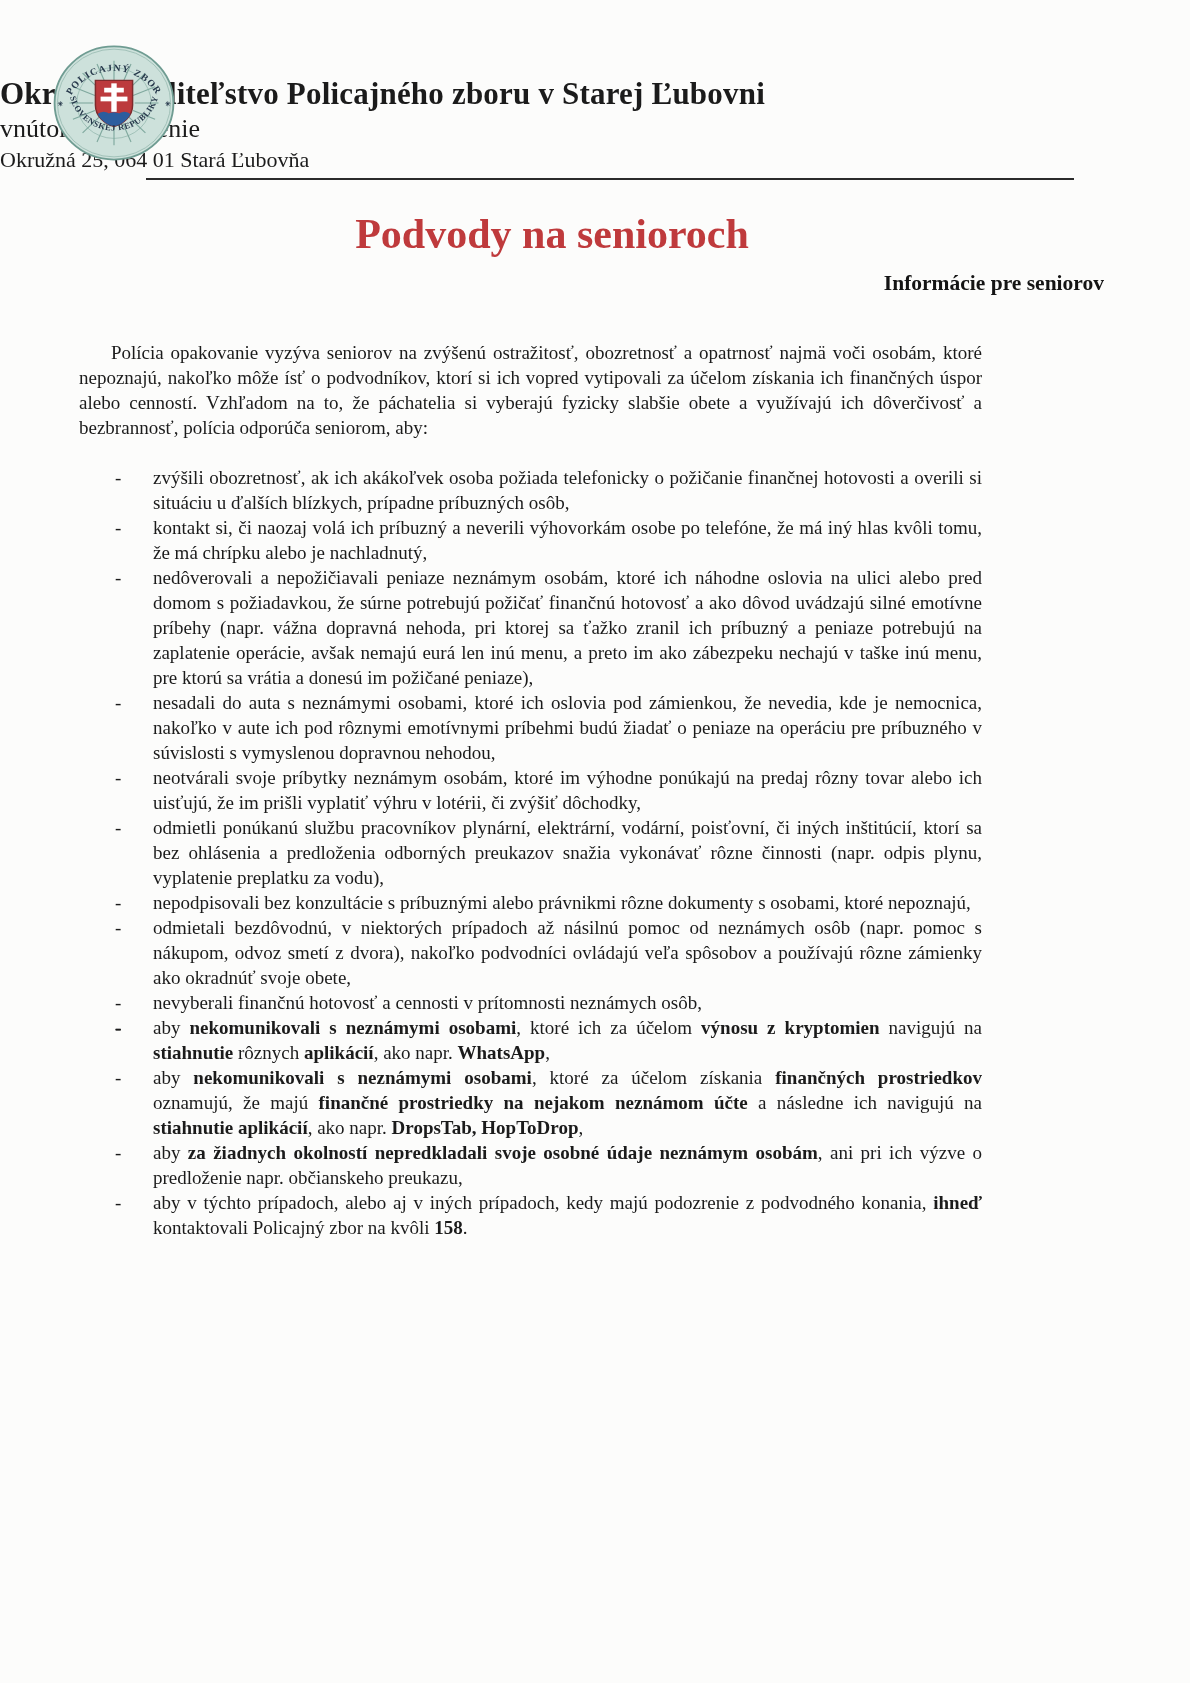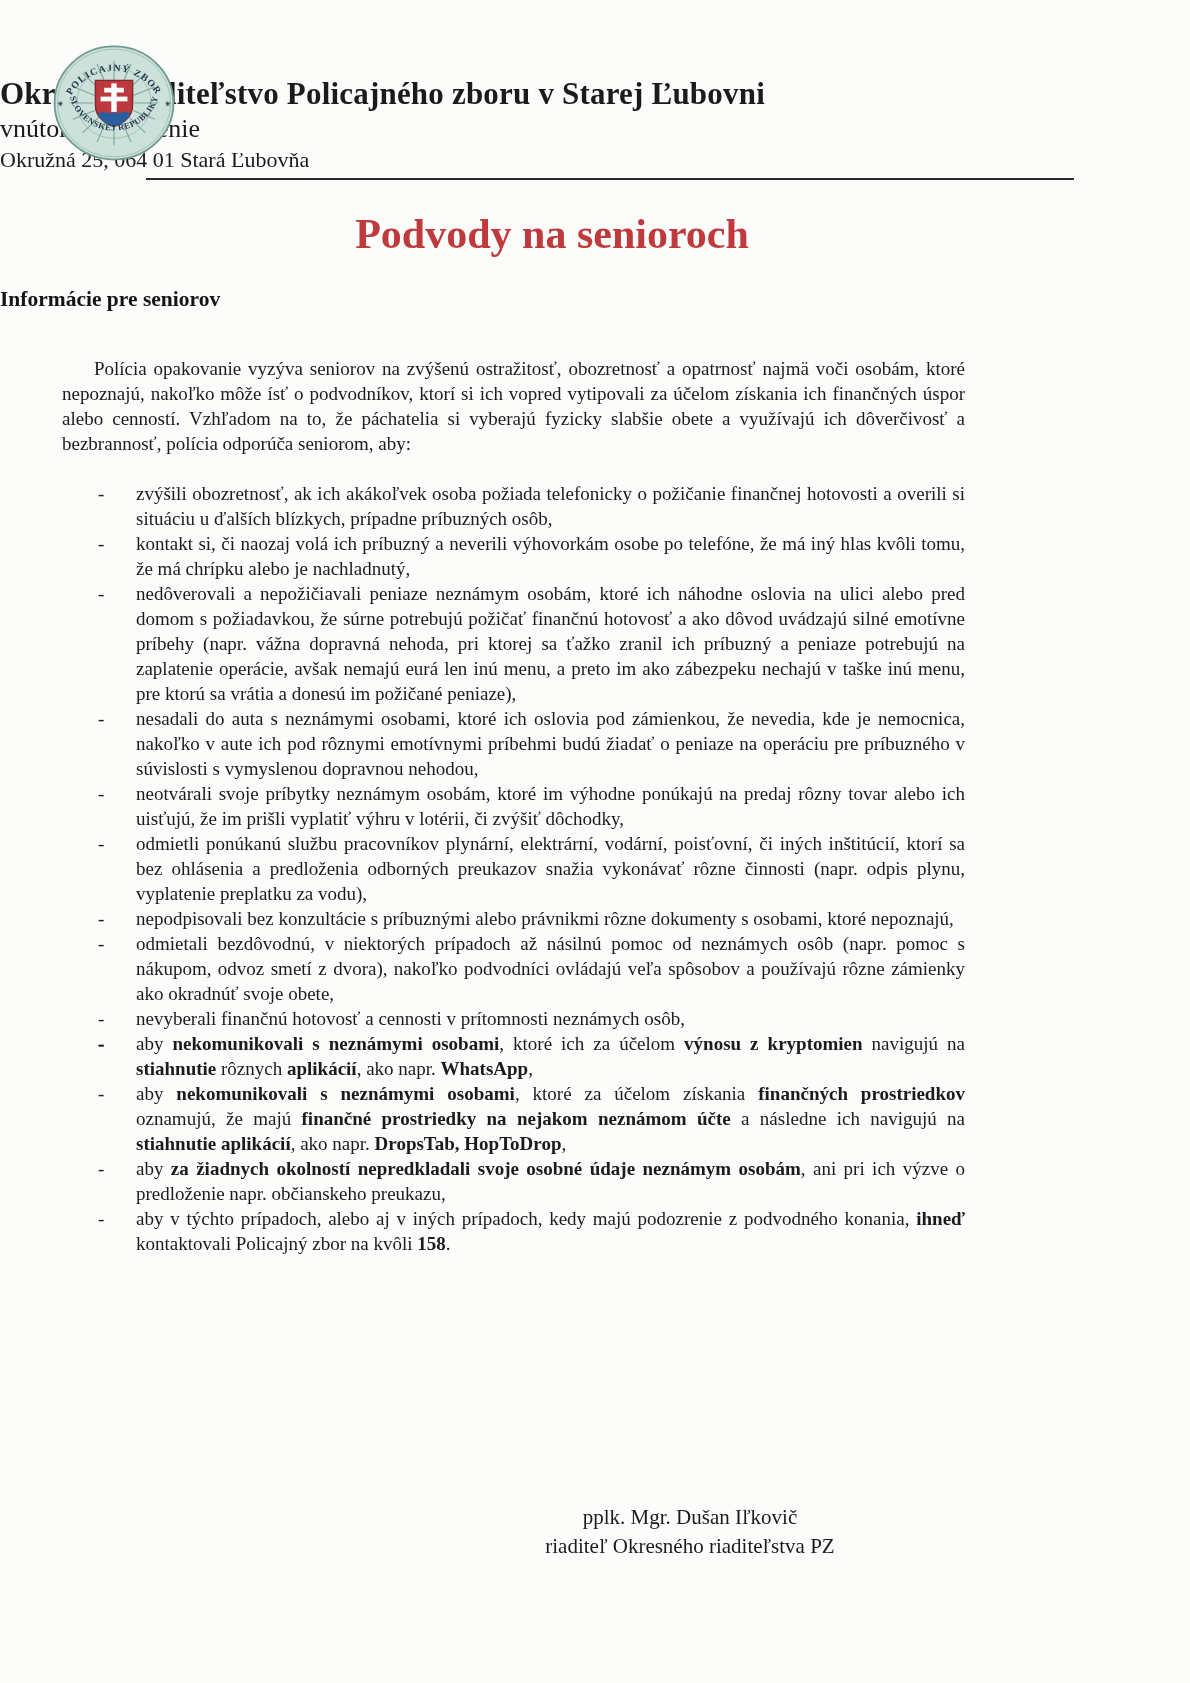--- a/index.html
+++ b/index.html
@@ -41,30 +41,30 @@
     width: 1104px;
     text-align: center;
     margin-top: 30px;
     font-size: 42px;
     line-height: 48px;
     font-weight: bold;
     color: #bf3a3c;
   }
   .doc-subtitle {
     width: 1104px;
-    text-align: left;
-    margin-top: 28px;
+    text-align: right;
+    margin-top: 12px;
     font-size: 21.5px;
     line-height: 26px;
     font-weight: bold;
     color: #141414;
   }
 
   
-  .content { margin-left: 62px; width: 903px; }
+  .content { margin-left: 79px; width: 903px; }
   .intro {
     margin-top: 44px;
     font-size: 19px;
     line-height: 25px;
     text-align: justify;
     text-indent: 32px;
   }
   .bullets {
     list-style: none;
     margin-top: 25px;
@@ -185,18 +185,14 @@
         <li><span class="dash">-</span><span class="seg">nevyberali finančnú hotovosť a cennosti v prítomnosti neznámych osôb,</span></li>
         <li><span class="dash">-</span></li>
         <li><span class="dash">-</span></li>
         <li><span class="dash">-</span><span class="seg">aby </span><span class="seg-bold">nekomunikovali s neznámymi osobami</span><span class="seg">, ktoré ich za účelom </span><span class="seg-bold">výnosu z kryptomien</span><span class="seg"> navigujú na </span><span class="seg-bold">stiahnutie</span><span class="seg"> rôznych </span><span class="seg-bold">aplikácií</span><span class="seg">, ako napr. </span><span class="seg-bold">WhatsApp</span><span class="seg">,</span></li>
         <li><span class="dash">-</span><span class="seg">aby </span><span class="seg-bold">nekomunikovali s neznámymi osobami</span><span class="seg">, ktoré za účelom získania </span><span class="seg-bold">finančných prostriedkov</span><span class="seg"> oznamujú, že majú </span><span class="seg-bold">finančné prostriedky na nejakom neznámom účte</span><span class="seg"> a následne ich navigujú na </span><span class="seg-bold">stiahnutie aplikácií</span><span class="seg">, ako napr. </span><span class="seg-bold">DropsTab, HopToDrop</span><span class="seg">,</span></li>
         <li><span class="dash">-</span><span class="seg">aby </span><span class="seg-bold">za žiadnych okolností nepredkladali svoje osobné údaje neznámym osobám</span><span class="seg">, ani pri ich výzve o predloženie napr. občianskeho preukazu,</span></li>
         <li><span class="dash">-</span><span class="seg">aby v týchto prípadoch, alebo aj v iných prípadoch, kedy majú podozrenie z podvodného konania, </span><span class="seg-bold">ihneď</span><span class="seg"> kontaktovali Policajný zbor na kvôli </span><span class="seg-bold">158</span><span class="seg">.</span></li>
       </ul>
   </main>
 
-  <div class="signature">
-    <div>pplk. Mgr. Dušan Iľkovič</div>
-    <div>riaditeľ Okresného riaditeľstva PZ</div>
-  </div>
 
 </div>
 
 </body></html>

